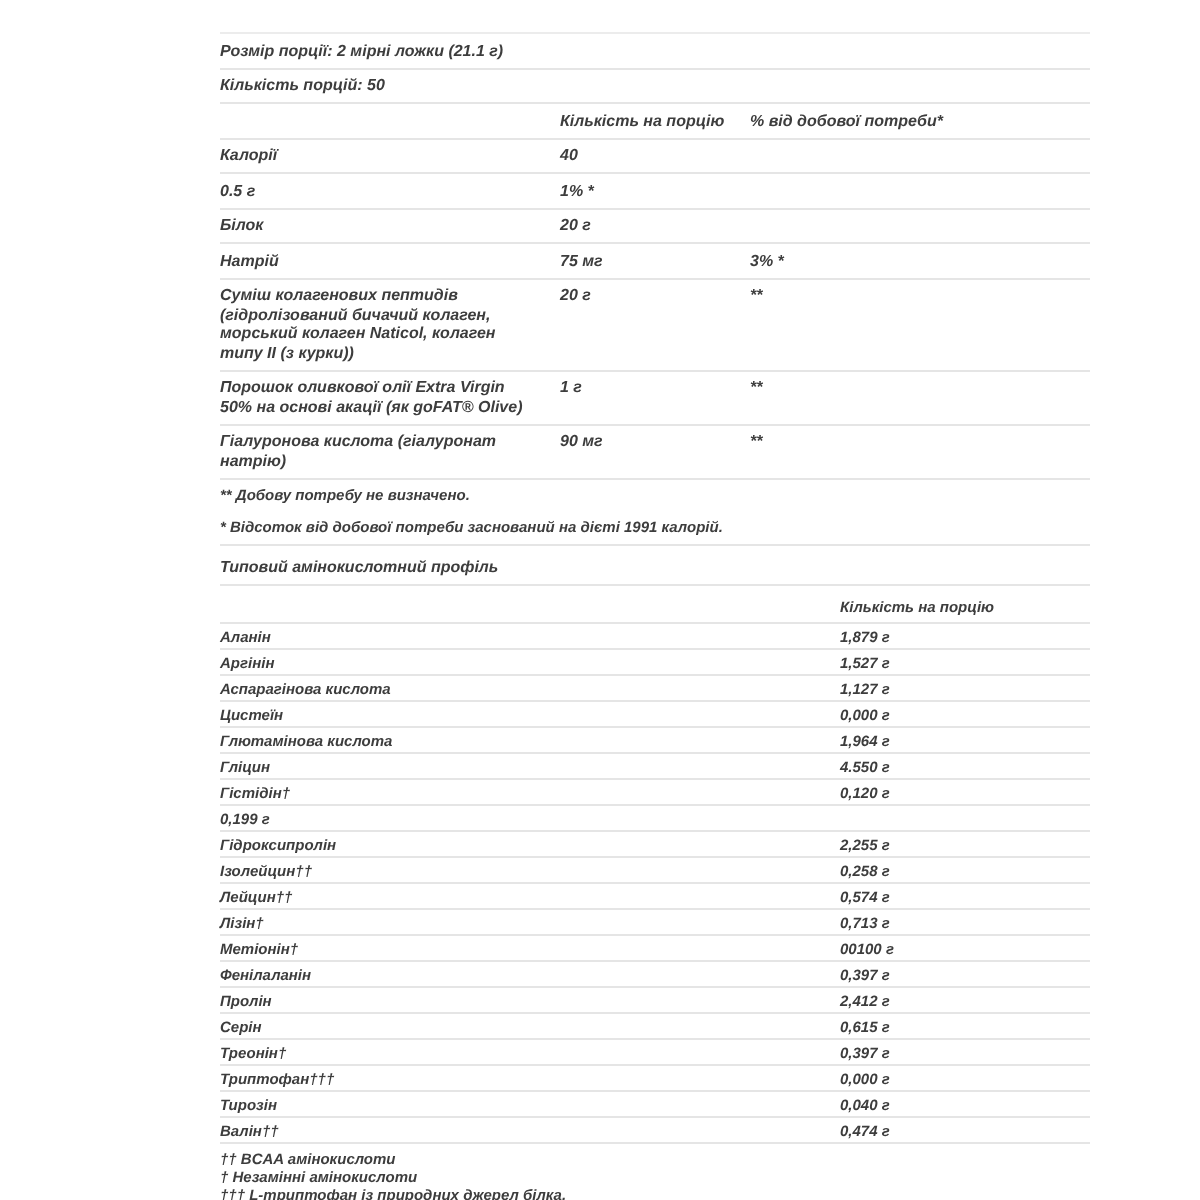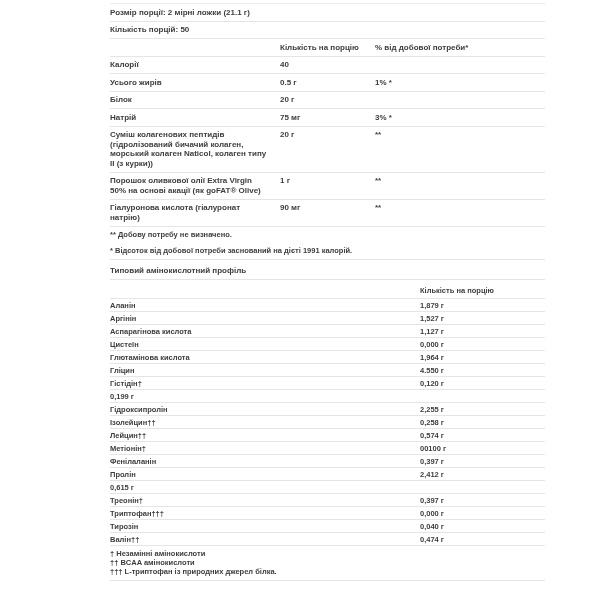--- a/index.html
+++ b/index.html
@@ -1,21 +1,22 @@
 <!DOCTYPE html>
 <html><head>
 <meta charset="utf-8">
 <style>
   html,body{margin:0;padding:0;background:#fff;}
   .page{
     position:relative;width:600px;height:600px;box-sizing:border-box;
     background:#ffffff;overflow:hidden;
-    padding:3px 55px 0 110px;
+    padding:16px 55px 0 110px;
     font-family:"Liberation Sans","DejaVu Sans",sans-serif;
     color:#3d3d3d;
+    font-style:italic;
   }
   .r{border-bottom:1px solid #e5e5e5;}
   .info{font-size:8px;font-weight:bold;line-height:9.5px;padding:3.5px 0;}
   .first{border-top:1px solid #ececec;}
   .facts{display:grid;grid-template-columns:170px 95px 1fr;align-items:start;
          font-size:8px;font-weight:bold;line-height:9.5px;padding:3.5px 0;}
   .facts .nm{padding-right:10px;}
   .fn{font-size:7.5px;font-weight:bold;line-height:9px;padding:3.5px 0;}
   .bb{border-bottom:1px solid #e5e5e5;}
   .sect-title{font-size:8px;font-weight:bold;line-height:9.5px;padding:4px 0;margin-top:2px;}
@@ -47,21 +48,20 @@
 
   <div>
 
       <div class="r facts">
         <span class="nm">Калорії</span>
         <span class="amt">40</span>
         <span class="dv"></span>
       </div>
 
       <div class="r facts">
-        <span class="nm">Усього жирів</span>
         <span class="amt">0.5 г</span>
         <span class="dv">1% *</span>
       </div>
 
       <div class="r facts">
         <span class="nm">Білок</span>
         <span class="amt">20 г</span>
         <span class="dv"></span>
       </div>
 
@@ -149,37 +149,42 @@
       <div class="r amino">
         <span class="nm">Ізолейцин††</span>
         <span class="amt">0,258 г</span>
       </div>
 
       <div class="r amino">
         <span class="nm">Лейцин††</span>
         <span class="amt">0,574 г</span>
       </div>
 
+      <div class="r amino">
+        <span class="nm">Лізін†</span>
+        <span class="amt">0,713 г</span>
+      </div>
 
       <div class="r amino">
         <span class="nm">Метіонін†</span>
         <span class="amt">00100 г</span>
       </div>
 
       <div class="r amino">
         <span class="nm">Фенілаланін</span>
         <span class="amt">0,397 г</span>
       </div>
 
       <div class="r amino">
         <span class="nm">Пролін</span>
         <span class="amt">2,412 г</span>
       </div>
 
       <div class="r amino">
+        <span class="nm">Серін</span>
         <span class="amt">0,615 г</span>
       </div>
 
       <div class="r amino">
         <span class="nm">Треонін†</span>
         <span class="amt">0,397 г</span>
       </div>
 
       <div class="r amino">
         <span class="nm">Триптофан†††</span>
@@ -192,20 +197,20 @@
       </div>
 
       <div class="r amino">
         <span class="nm">Валін††</span>
         <span class="amt">0,474 г</span>
       </div>
     </div>
 
   <div class="fnblock bb">
 
+      <div class="fnl">†† BCAA амінокислоти</div>
+
       <div class="fnl">† Незамінні амінокислоти</div>
-
-      <div class="fnl">†† BCAA амінокислоти</div>
 
       <div class="fnl">††† L-триптофан із природних джерел білка.</div>
     </div>
 
 </div>
 
 </body></html>

